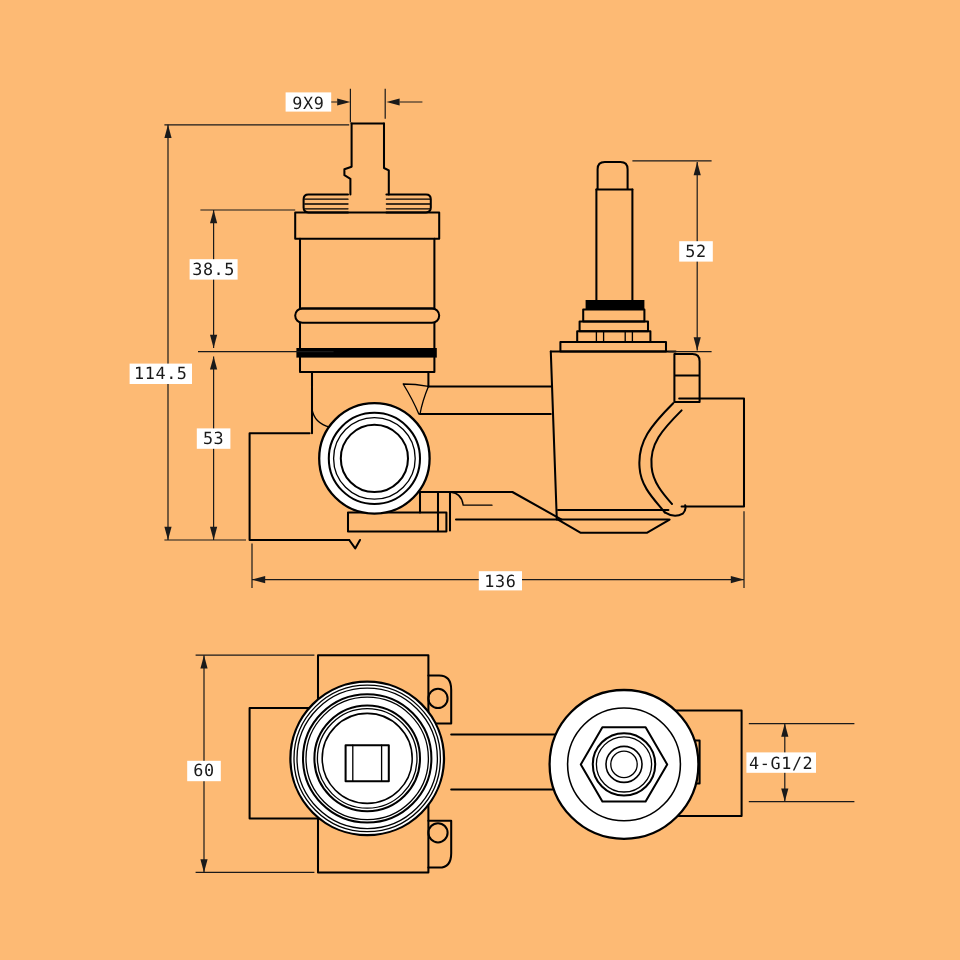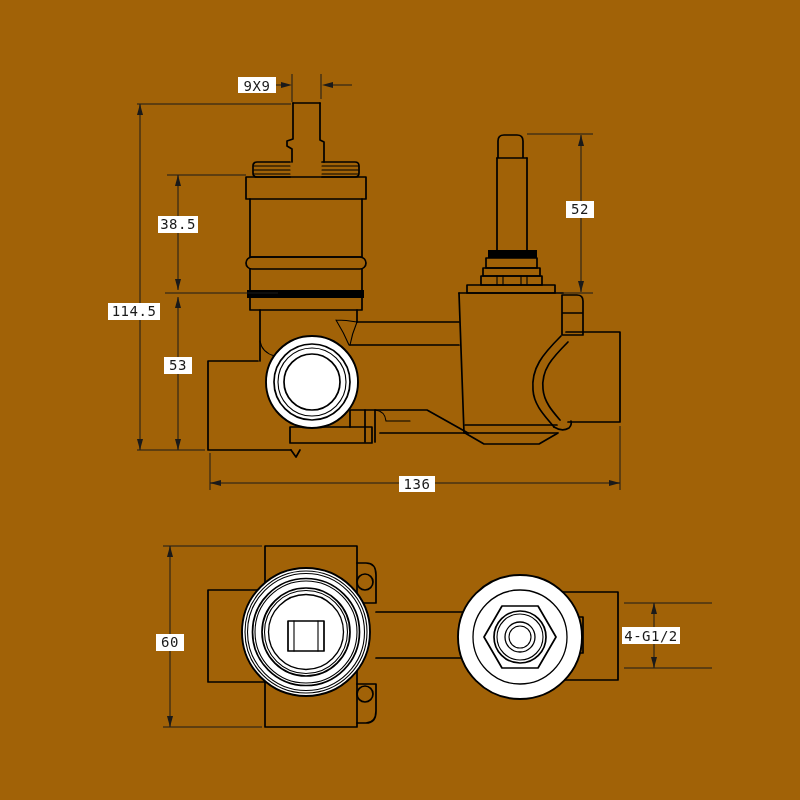--- a/index.html
+++ b/index.html
@@ -1,16 +1,16 @@
 <!DOCTYPE html>
 <html><head>
 <meta charset="utf-8">
 <style>
   html,body{margin:0;padding:0;background:#ffffff;}
-  .canvas{position:relative;width:800px;height:800px;background:#a16207;overflow:hidden;}
+  .canvas{position:relative;width:800px;height:800px;background:#fdba74;overflow:hidden;}
   svg text{font-family:"DejaVu Sans Mono","Liberation Mono",monospace;font-size:14px;letter-spacing:0.5px;fill:#1a1a1a;}
   .outline{stroke:#000;fill:none;stroke-width:1.7;stroke-linecap:round;stroke-linejoin:round;}
   .thin{stroke:#000;fill:none;stroke-width:1.1;stroke-linecap:round;}
   .dim{stroke:#1a1a1a;fill:none;stroke-width:1;}
   .arrow{fill:#1a1a1a;stroke:none;}
   .mask{fill:#ffffff;stroke:none;}
   .band{fill:#000;stroke:none;}
 </style>
 </head>
 <body>

